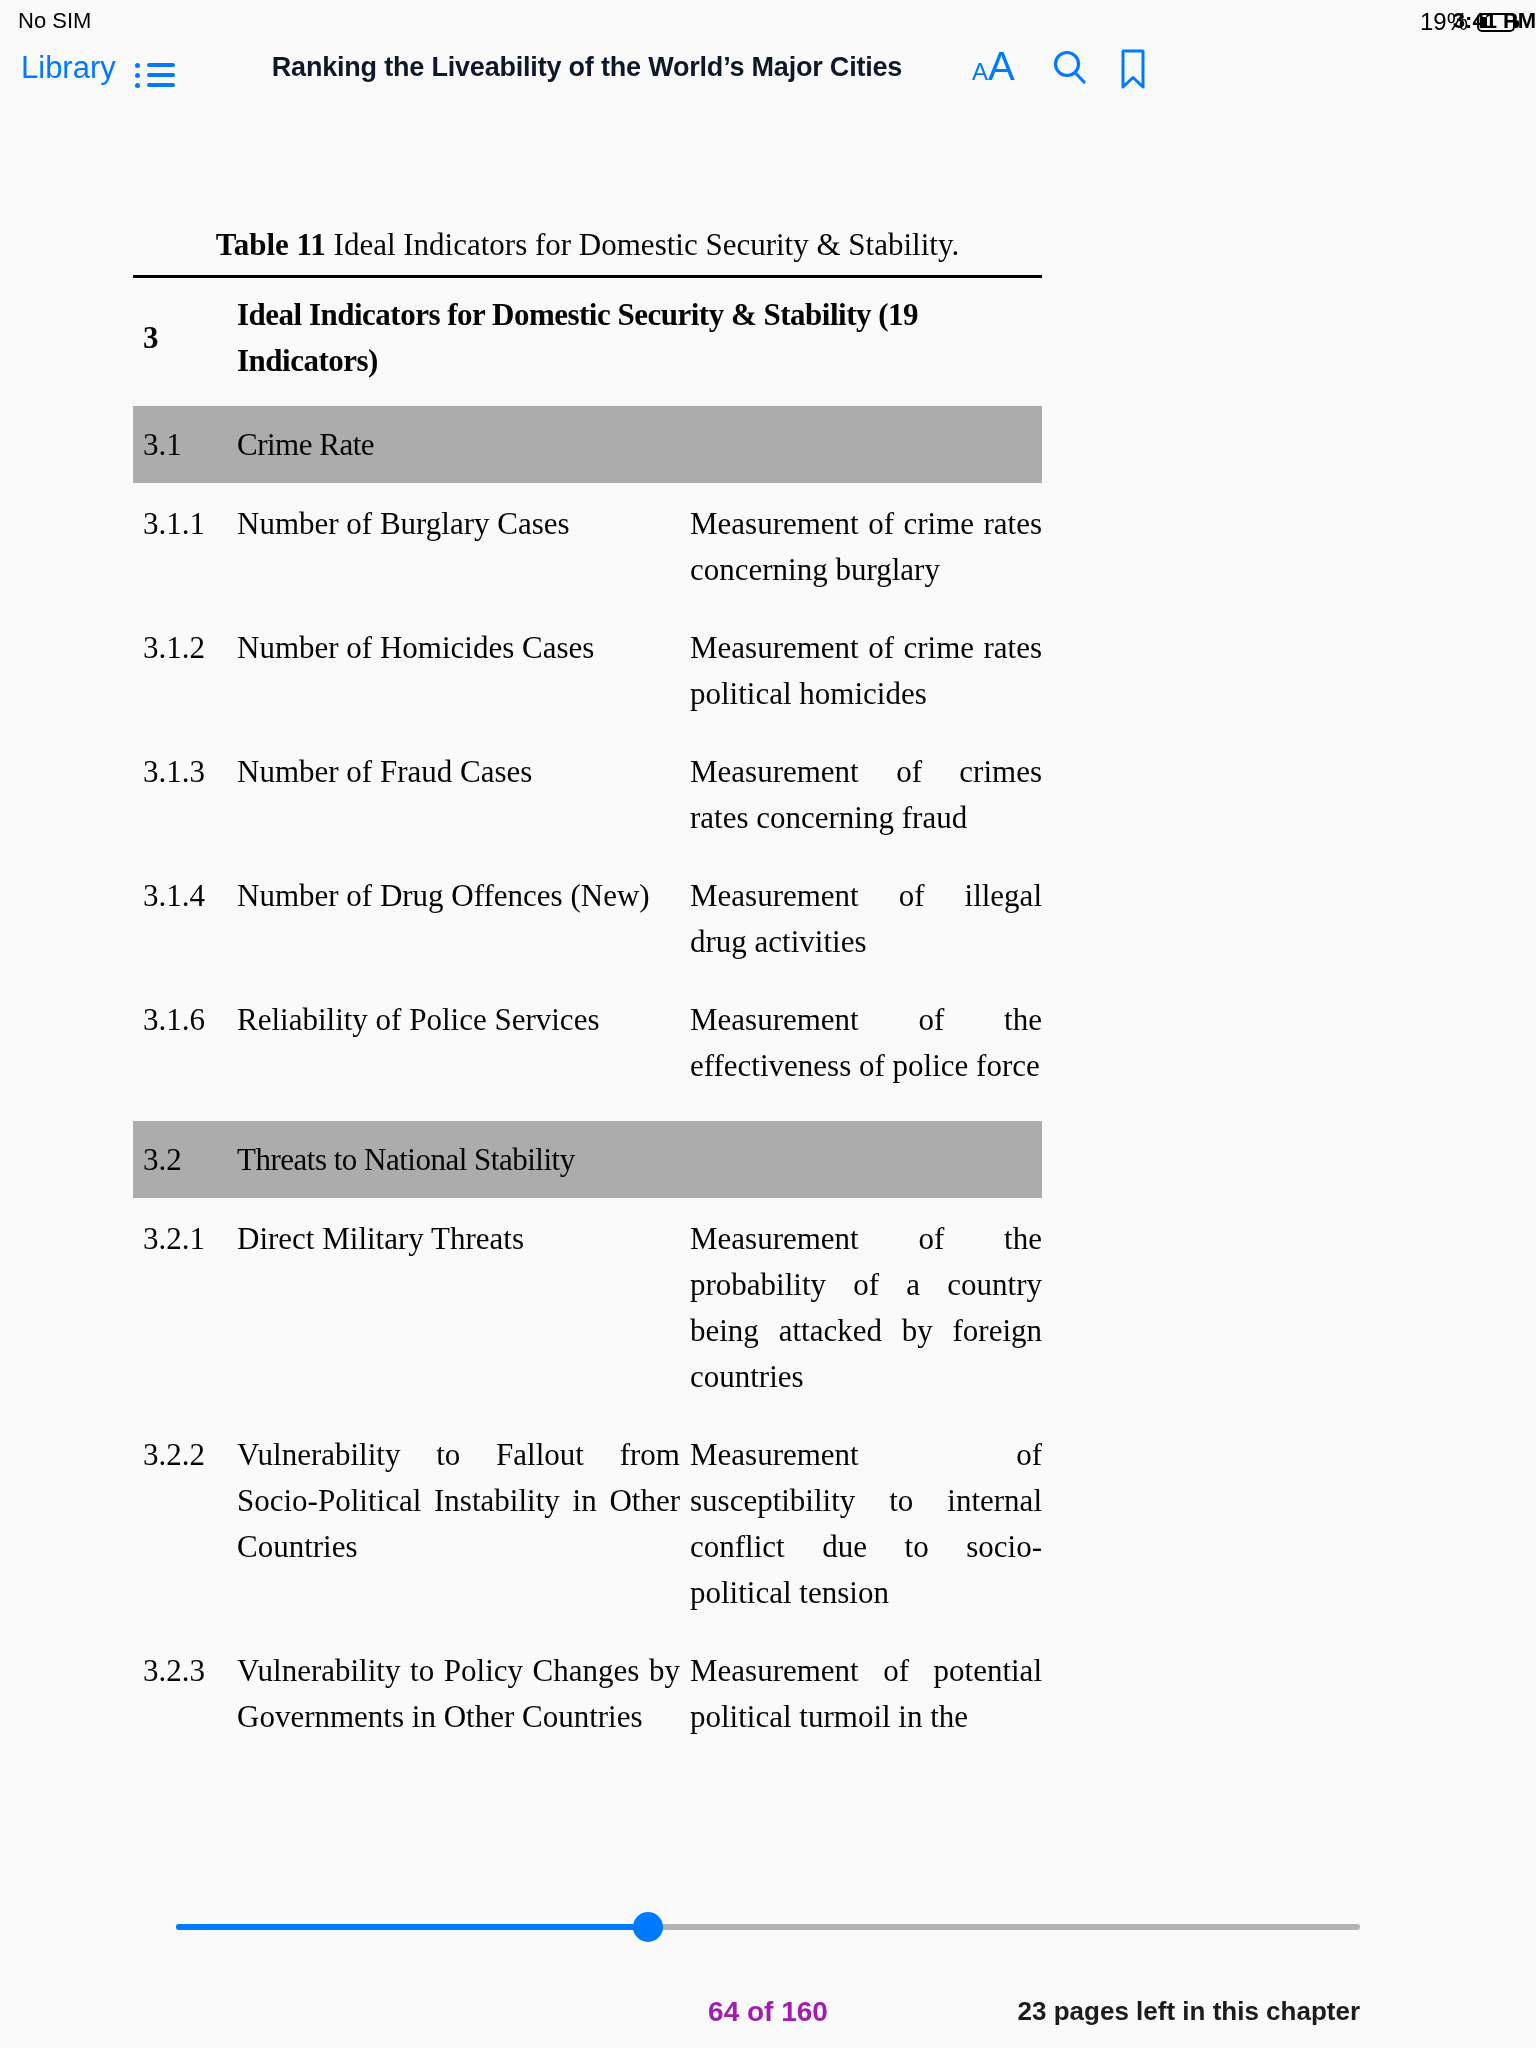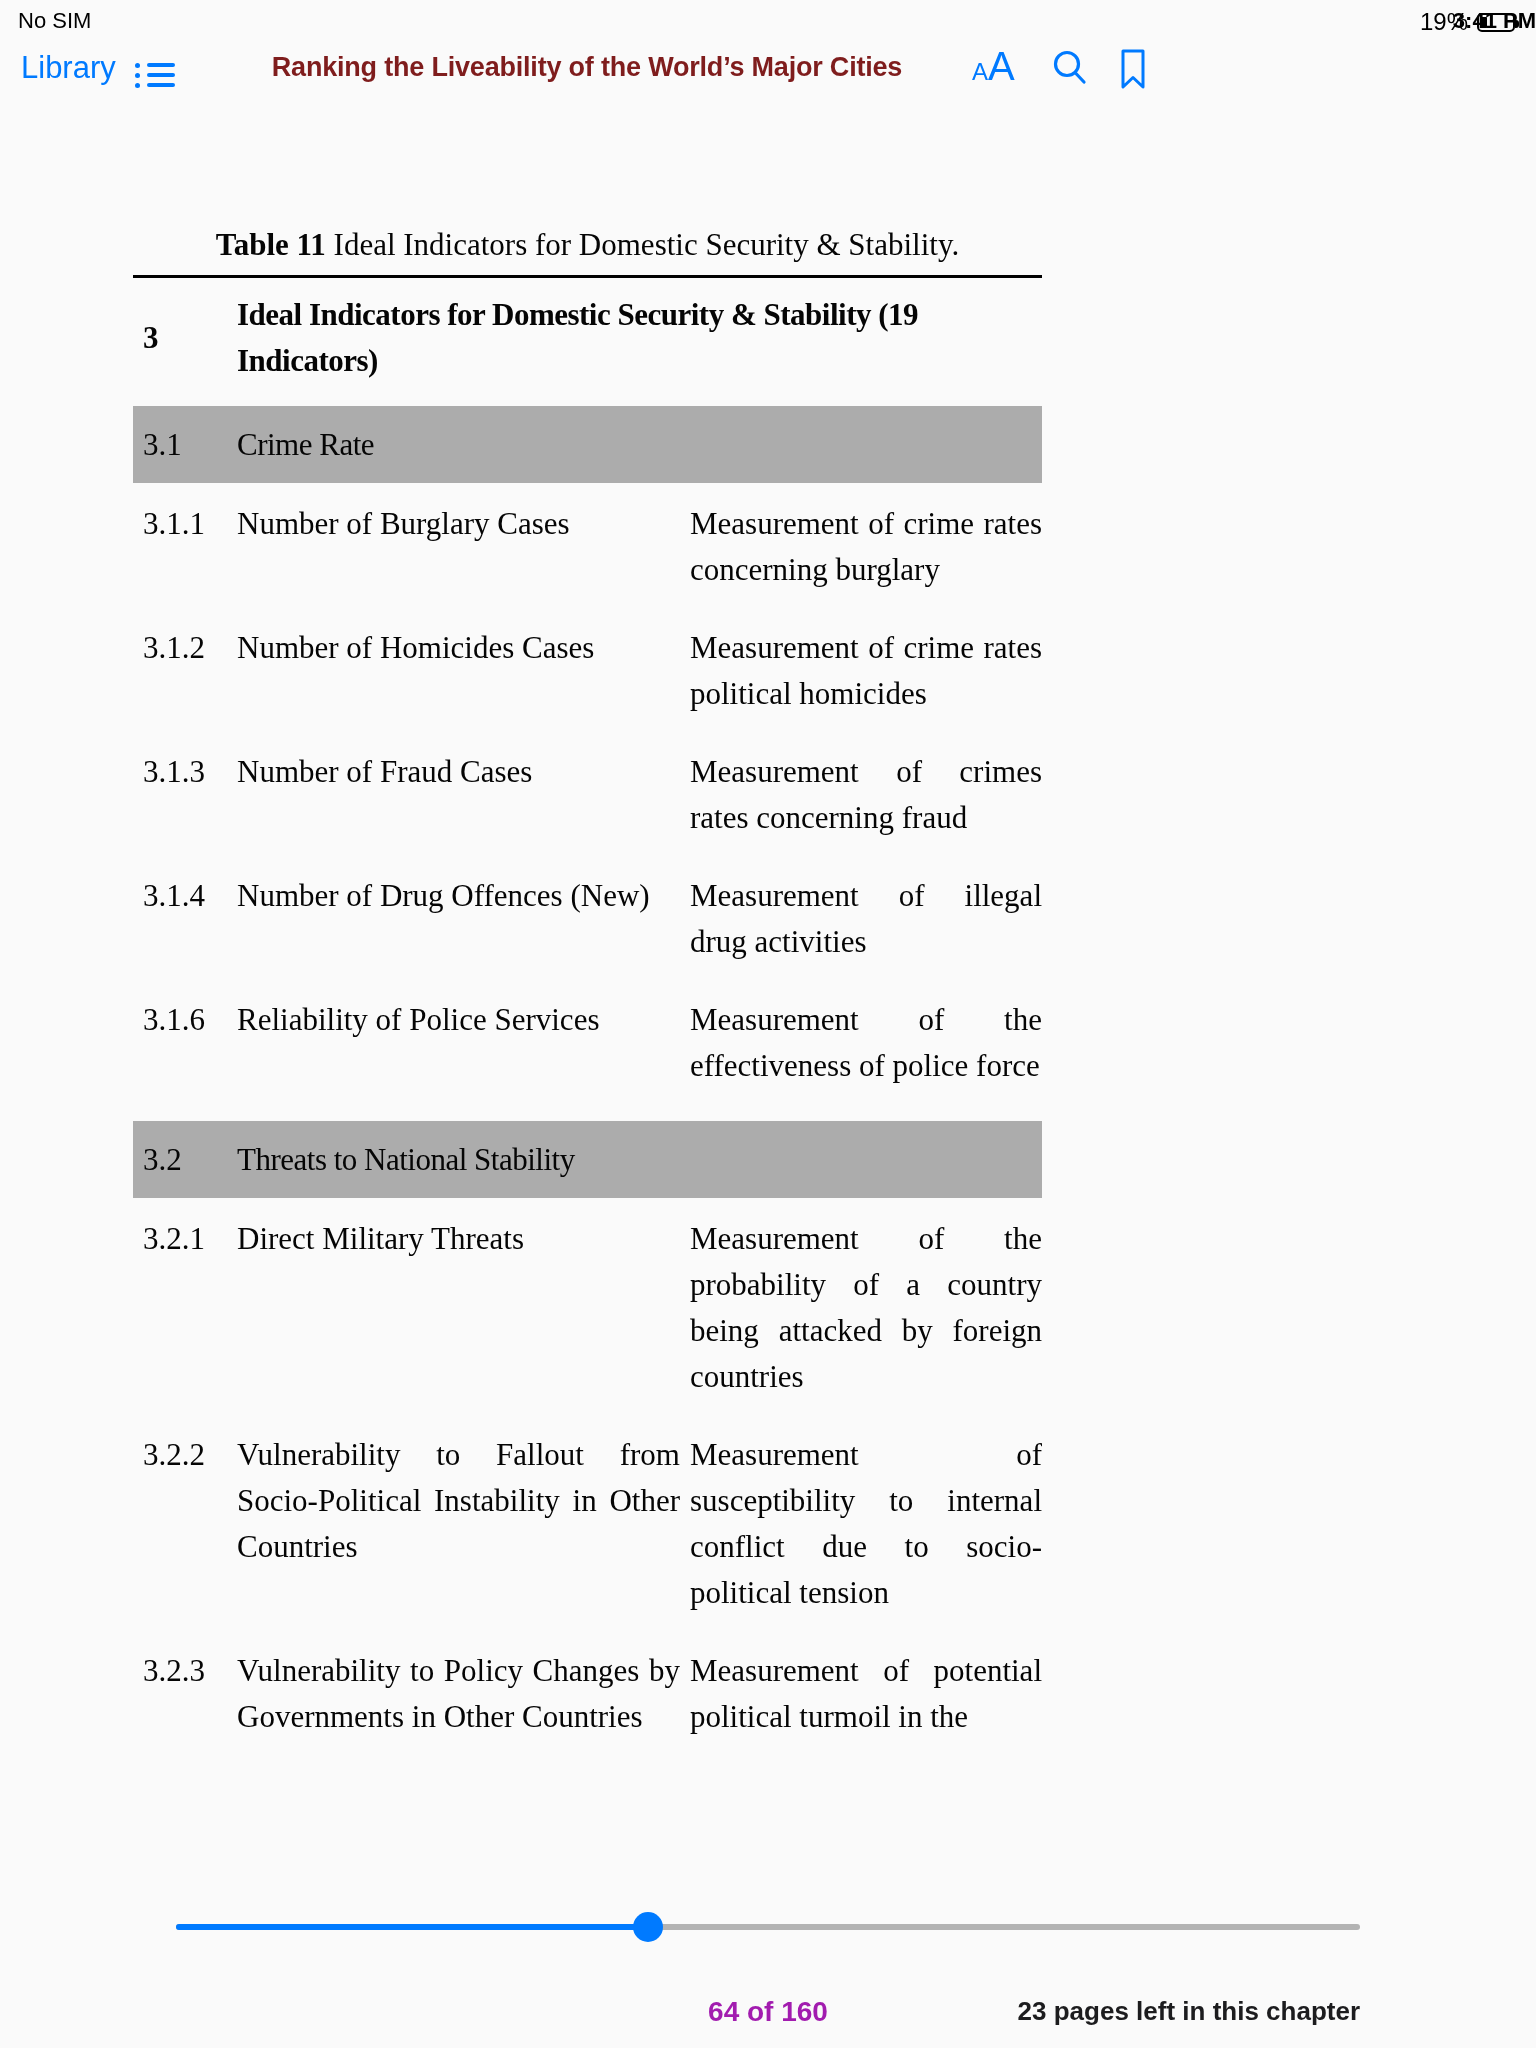--- a/index.html
+++ b/index.html
@@ -29,21 +29,21 @@
   .batt-tip { position: absolute; right: -6px; top: 5px; width: 4px; height: 8px; background: #000; border-radius: 0 3px 3px 0; }
 
   
   .nav-library { position: absolute; left: 21px; top: 50px; font-size: 31px; color: var(--accent); cursor: pointer; }
   .toc-icon { position: absolute; left: 135px; top: 60px; width: 40px; height: 30px; cursor: pointer; }
   .toc-row { display: flex; align-items: center; height: 10px; }
   .toc-dot { width: 5px; height: 5px; border-radius: 50%; background: var(--accent); margin-right: 7px; }
   .toc-line { flex: 1; height: 4px; border-radius: 2px; background: var(--accent); }
   .nav-title {
     position: absolute; left: 587px; top: 52px; transform: translateX(-50%);
-    white-space: nowrap; font-size: 27px; font-weight: 700; letter-spacing: -0.2px; color: #7f1d1d;
+    white-space: nowrap; font-size: 27px; font-weight: 700; letter-spacing: -0.2px; color: #0f172a;
   }
   .font-btn { position: absolute; left: 972px; top: 44px; color: var(--accent); cursor: pointer; line-height: 44px; }
   .font-btn .a-small { font-size: 24px; }
   .font-btn .a-large { font-size: 40px; }
   .icon-btn { position: absolute; top: 48px; cursor: pointer; }
   .search-btn { left: 1050px; }
   .bookmark-btn { left: 1116px; }
 
   
   .content {

